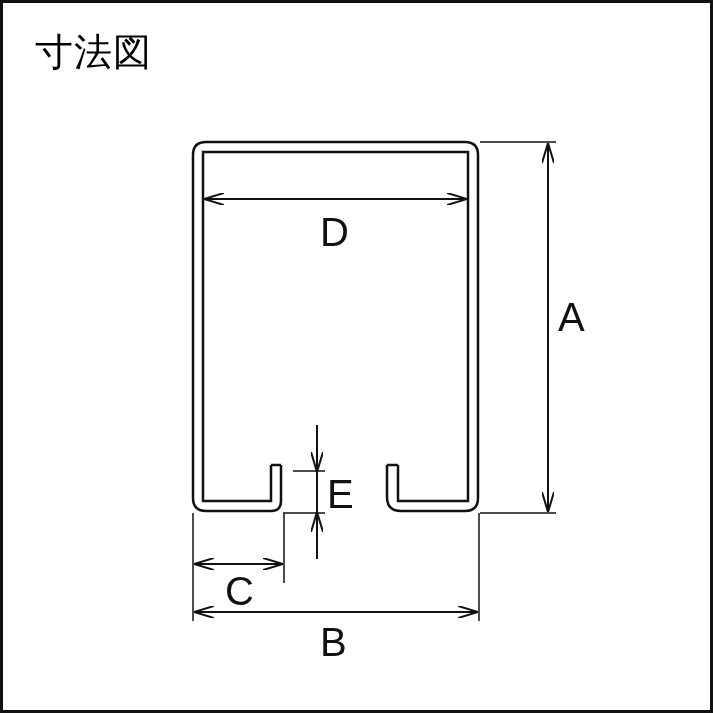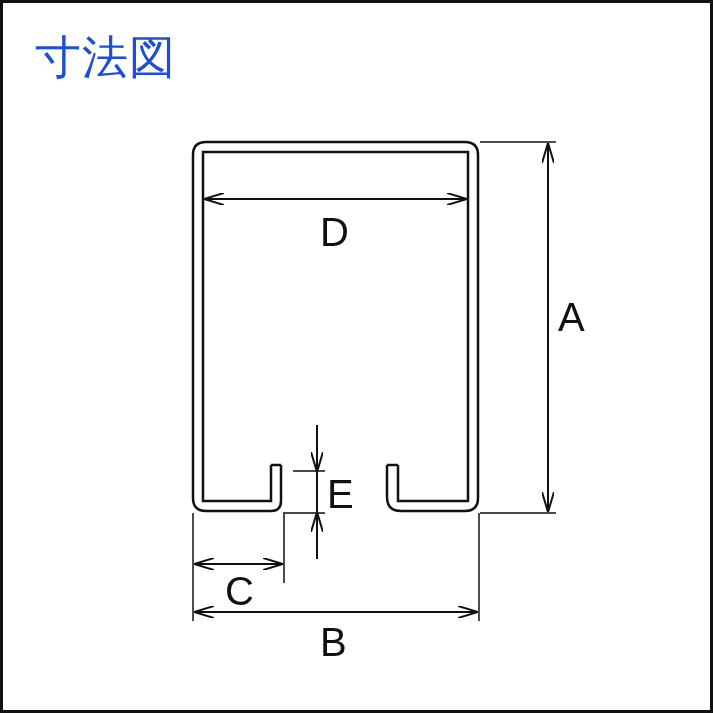--- a/index.html
+++ b/index.html
@@ -1,17 +1,17 @@
 <!DOCTYPE html>
 <html><head>
 <meta charset="utf-8">
 <style>
   html,body{margin:0;padding:0;background:#fff;}
   .frame{position:relative;width:713px;height:713px;box-sizing:border-box;border:3px solid #111;background:#fff;overflow:hidden;}
-  .title{position:absolute;left:32px;top:24px;font-family:Liberation Sans, sans-serif;font-size:46px;color:#1d4ed8;letter-spacing:1px;}
+  .title{position:absolute;left:32px;top:24px;font-family:Liberation Sans, sans-serif;font-size:38px;color:#000000;letter-spacing:1px;}
   svg{position:absolute;left:0;top:0;}
   .lbl{font-family:"Liberation Sans",sans-serif;font-size:40px;fill:#111;}
 </style>
 </head>
 <body>
 
 <div class="frame">
   <div class="title">寸法図</div>
 
   <svg width="713" height="713" viewBox="0 0 713 713">

